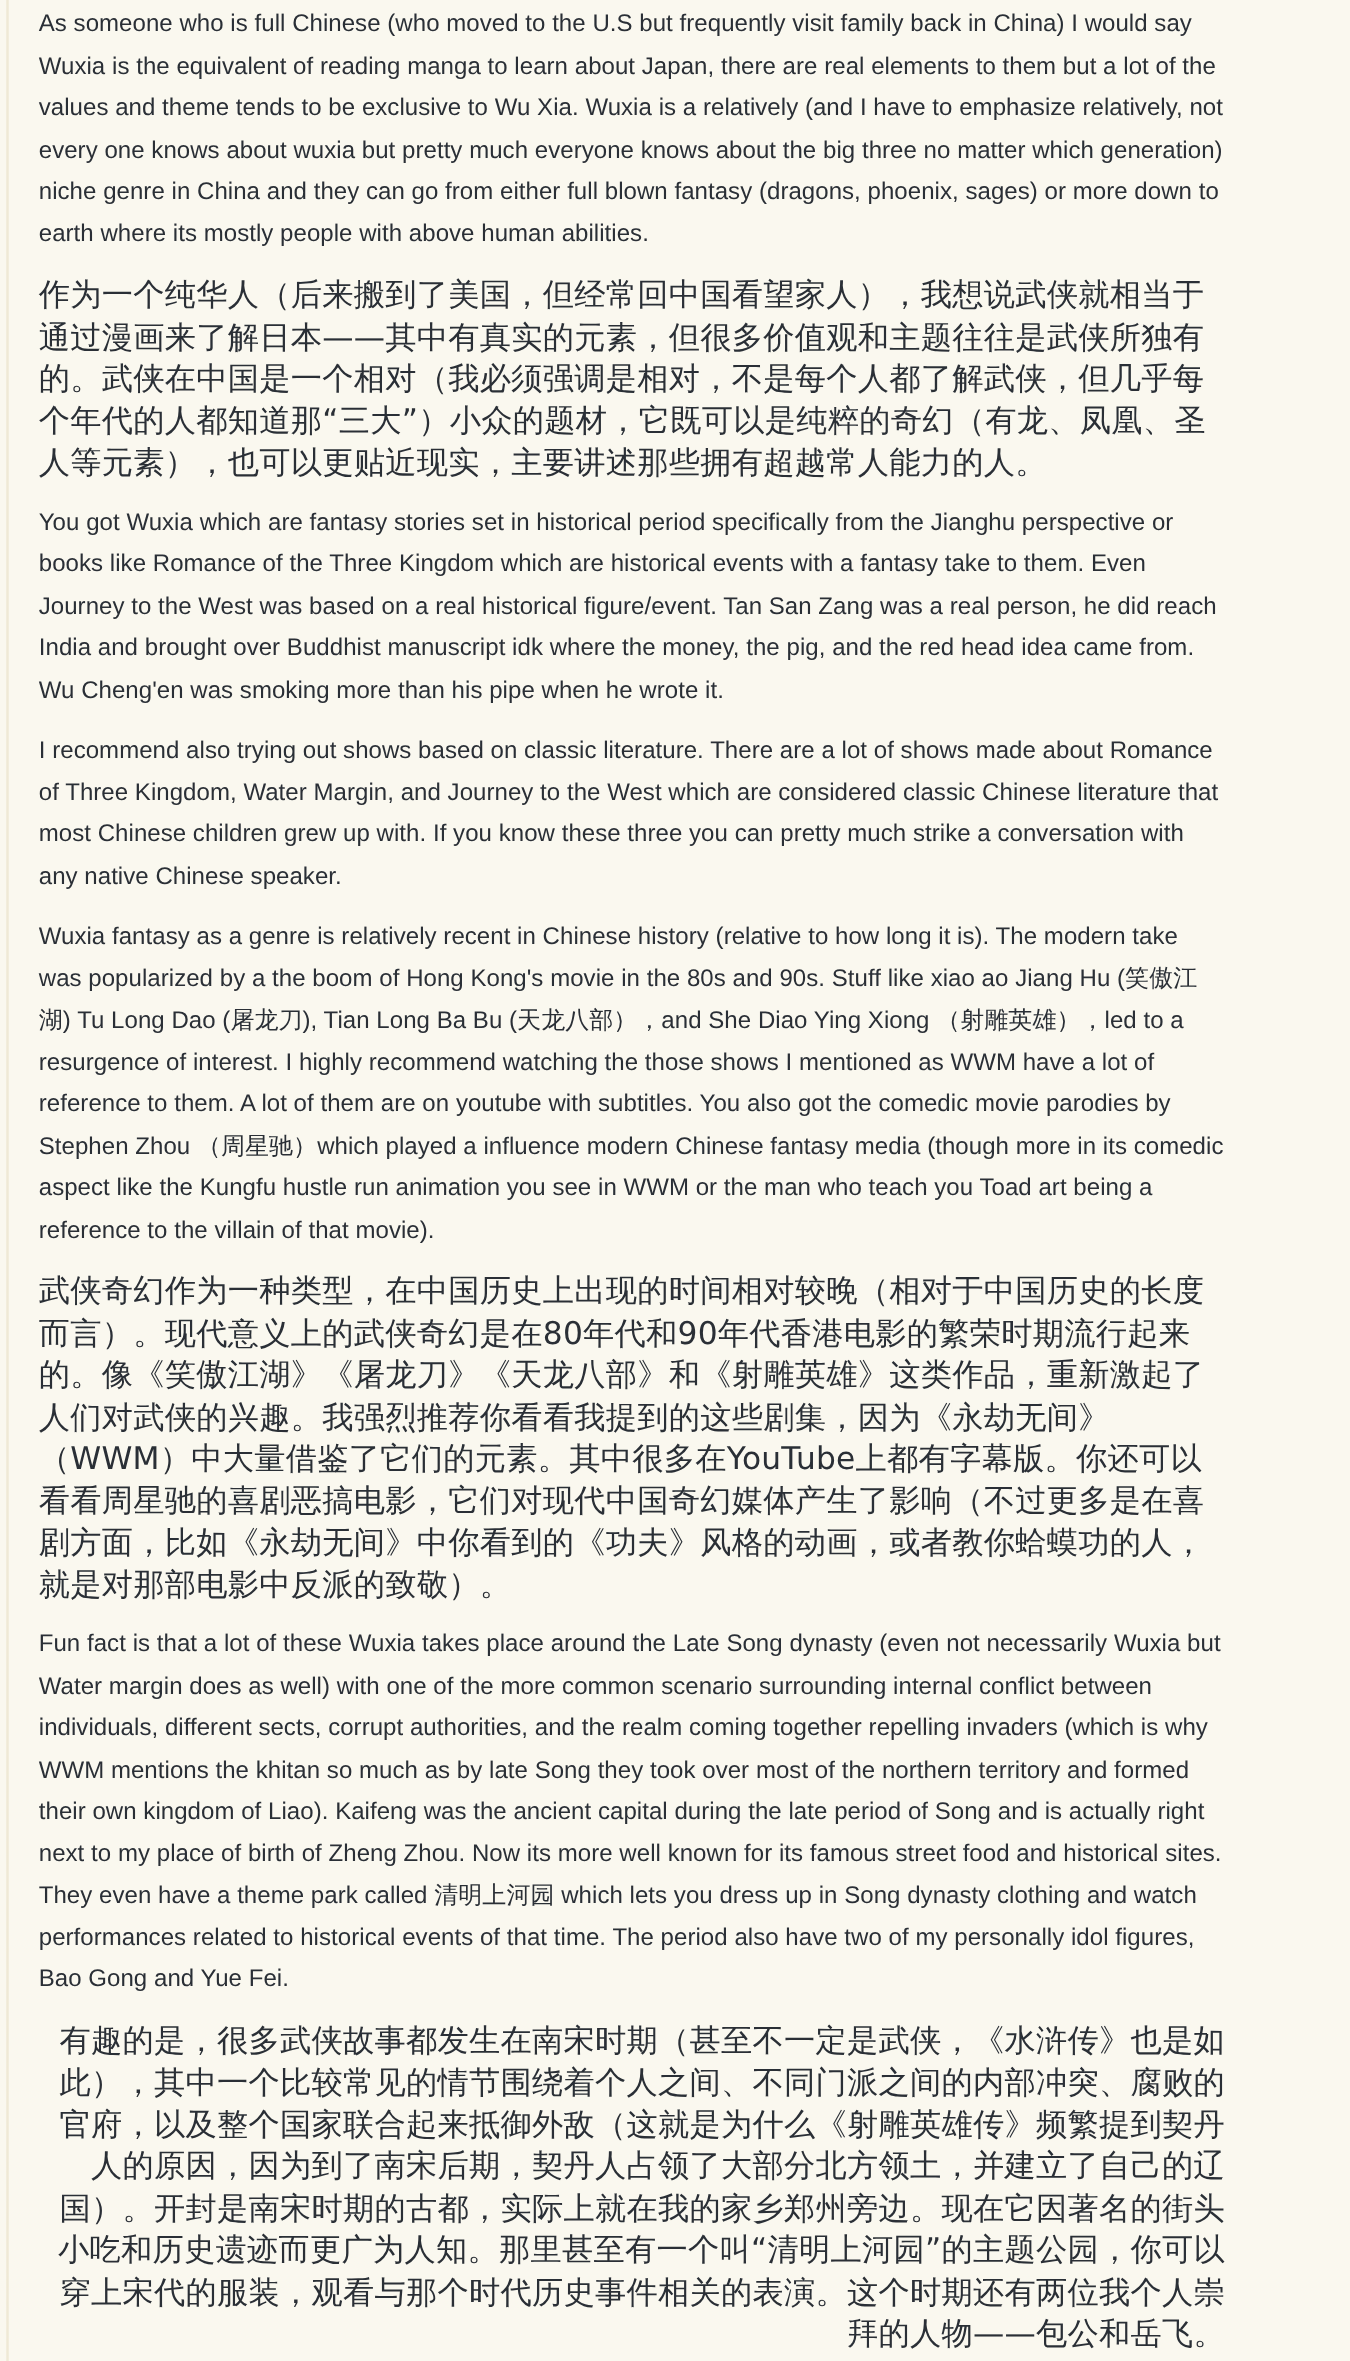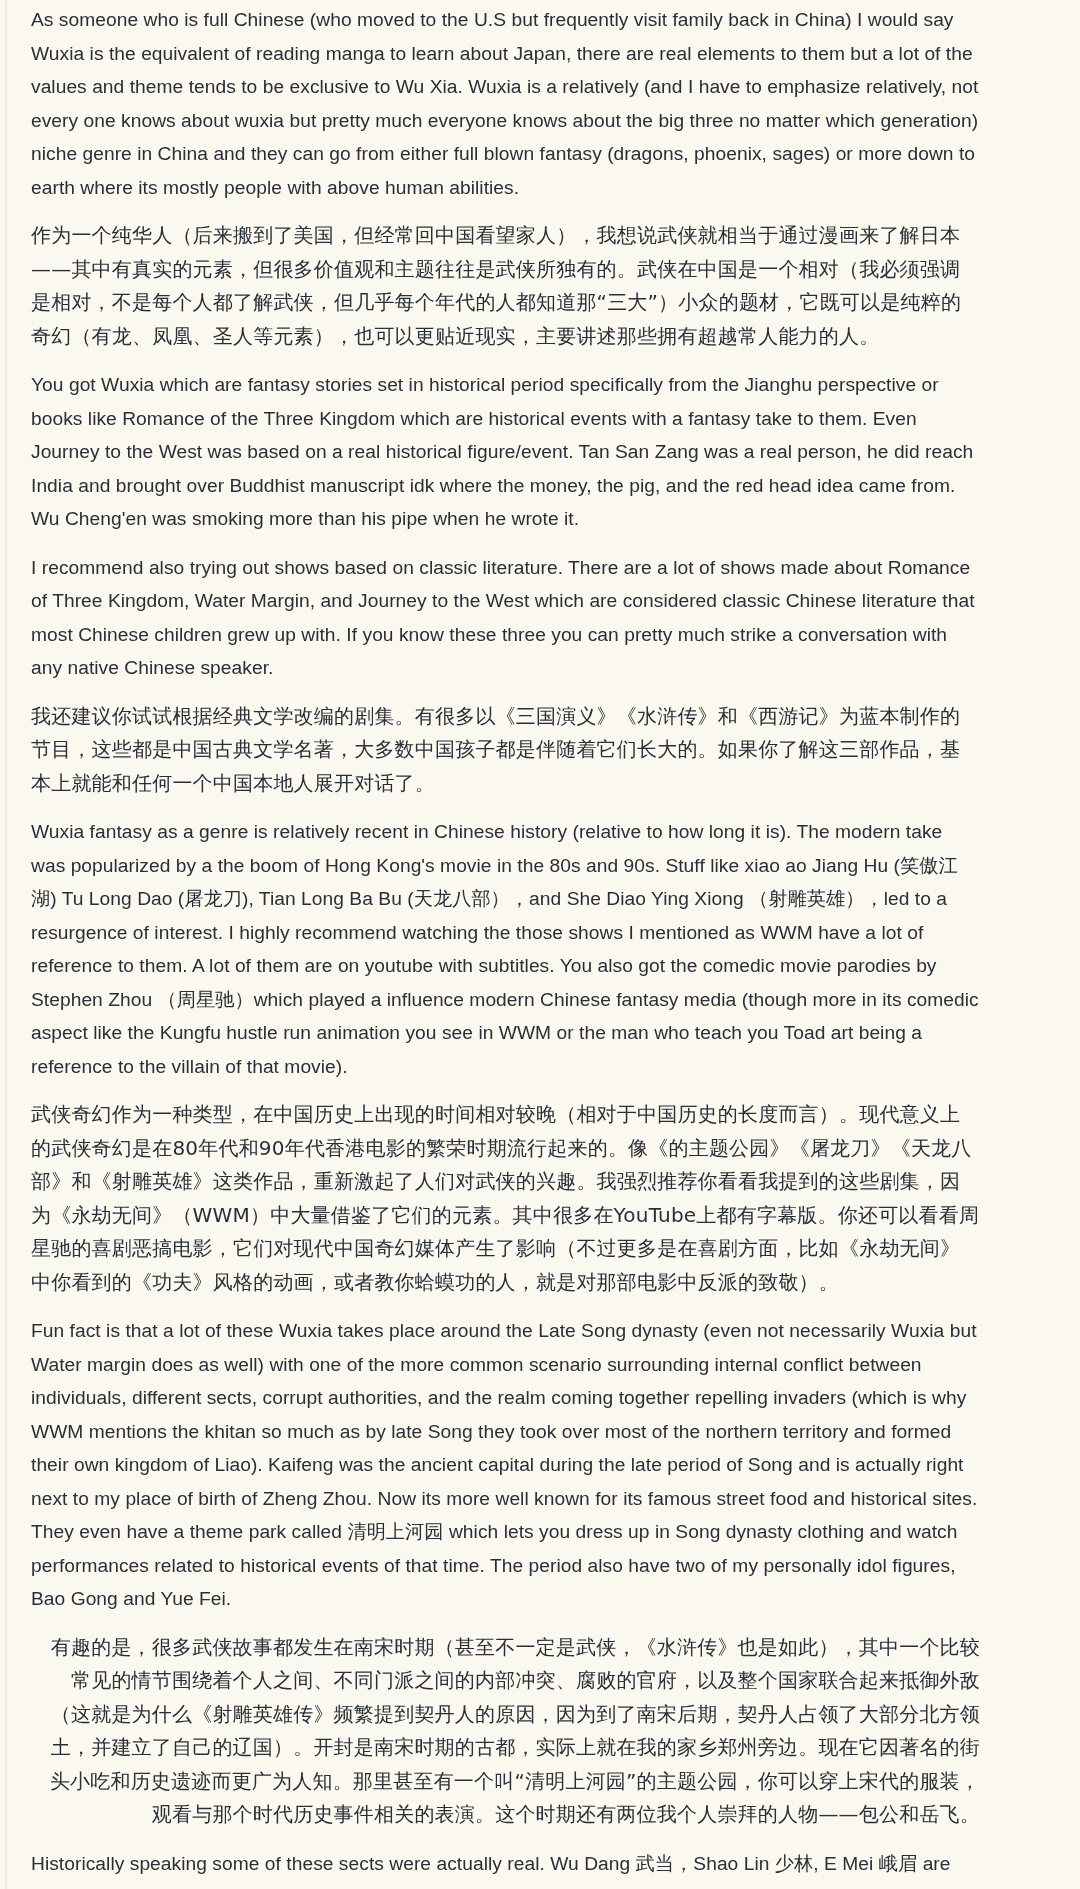--- a/index.html
+++ b/index.html
@@ -43,21 +43,21 @@
     line-height: 33.5px;
     letter-spacing: 0.05px;
     text-align: left;
     word-wrap: break-word;
   }
   p.en {
     font-family: "Liberation Sans", "DejaVu Sans", sans-serif;
   }
   p.zh {
     font-family: "DejaVu Sans", "Liberation Sans", sans-serif;
-    font-size: 20px;
+    font-size: 25px;
     line-height: 33.5px;
     letter-spacing: 0.2px;
   }
   p.para:last-child {
     margin-bottom: 0;
   }
 </style>
 </head>
 <body style="background: rgb(250, 248, 239);">
 
@@ -69,25 +69,24 @@
 
     <p class="para en" style="color: rgb(42, 47, 54);">As someone who is full Chinese (who moved to the U.S but frequently visit family back in China) I would say Wuxia is the equivalent of reading manga to learn about Japan, there are real elements to them but a lot of the values and theme tends to be exclusive to Wu Xia. Wuxia is a relatively (and I have to emphasize relatively, not every one knows about wuxia but pretty much everyone knows about the big three no matter which generation) niche genre in China and they can go from either full blown fantasy (dragons, phoenix, sages) or more down to earth where its mostly people with above human abilities.</p>
 
     <p class="para zh" style="color: rgb(42, 47, 54);">作为一个纯华人（后来搬到了美国，但经常回中国看望家人），我想说武侠就相当于通过漫画来了解日本——其中有真实的元素，但很多价值观和主题往往是武侠所独有的。武侠在中国是一个相对（我必须强调是相对，不是每个人都了解武侠，但几乎每个年代的人都知道那“三大”）小众的题材，它既可以是纯粹的奇幻（有龙、凤凰、圣人等元素），也可以更贴近现实，主要讲述那些拥有超越常人能力的人。</p>
 
     <p class="para en" style="color: rgb(42, 47, 54);">You got Wuxia which are fantasy stories set in historical period specifically from the Jianghu perspective or books like Romance of the Three Kingdom which are historical events with a fantasy take to them. Even Journey to the West was based on a real historical figure/event. Tan San Zang was a real person, he did reach India and brought over Buddhist manuscript idk where the money, the pig, and the red head idea came from. Wu Cheng'en was smoking more than his pipe when he wrote it.</p>
 
 
     <p class="para en" style="color: rgb(42, 47, 54);">I recommend also trying out shows based on classic literature. There are a lot of shows made about Romance of Three Kingdom, Water Margin, and Journey to the West which are considered classic Chinese literature that most Chinese children grew up with. If you know these three you can pretty much strike a conversation with any native Chinese speaker.</p>
 
-    <p class="para zh" style="color: rgb(42, 47, 54);">我还建议你试试根据经典文学改编的剧集。有很多以《三国演义》《水浒传》和《西游记》为蓝本制作的节目，这些都是中国古典文学名著，大多数中国孩子都是伴随着它们长大的。如果你了解这三部作品，基本上就能和任何一个中国本地人展开对话了。</p>
 
     <p class="para en" style="color: rgb(42, 47, 54);">Wuxia fantasy as a genre is relatively recent in Chinese history (relative to how long it is). The modern take was popularized by a the boom of Hong Kong's movie in the 80s and 90s. Stuff like xiao ao Jiang Hu (笑傲江湖) Tu Long Dao (屠龙刀), Tian Long Ba Bu (天龙八部），and She Diao Ying Xiong （射雕英雄），led to a resurgence of interest. I highly recommend watching the those shows I mentioned as WWM have a lot of reference to them. A lot of them are on youtube with subtitles. You also got the comedic movie parodies by Stephen Zhou （周星驰）which played a influence modern Chinese fantasy media (though more in its comedic aspect like the Kungfu hustle run animation you see in WWM or the man who teach you Toad art being a reference to the villain of that movie).</p>
 
-    <p class="para zh" style="color: rgb(42, 47, 54);">武侠奇幻作为一种类型，在中国历史上出现的时间相对较晚（相对于中国历史的长度而言）。现代意义上的武侠奇幻是在80年代和90年代香港电影的繁荣时期流行起来的。像《的主题公园》《屠龙刀》《天龙八部》和《射雕英雄》这类作品，重新激起了人们对武侠的兴趣。我强烈推荐你看看我提到的这些剧集，因为《永劫无间》（WWM）中大量借鉴了它们的元素。其中很多在YouTube上都有字幕版。你还可以看看周星驰的喜剧恶搞电影，它们对现代中国奇幻媒体产生了影响（不过更多是在喜剧方面，比如《永劫无间》中你看到的《功夫》风格的动画，或者教你蛤蟆功的人，就是对那部电影中反派的致敬）。</p>
+    <p class="para zh" style="color: rgb(42, 47, 54);">武侠奇幻作为一种类型，在中国历史上出现的时间相对较晚（相对于中国历史的长度而言）。现代意义上的武侠奇幻是在80年代和90年代香港电影的繁荣时期流行起来的。像《笑傲江湖》《屠龙刀》《天龙八部》和《射雕英雄》这类作品，重新激起了人们对武侠的兴趣。我强烈推荐你看看我提到的这些剧集，因为《永劫无间》（WWM）中大量借鉴了它们的元素。其中很多在YouTube上都有字幕版。你还可以看看周星驰的喜剧恶搞电影，它们对现代中国奇幻媒体产生了影响（不过更多是在喜剧方面，比如《永劫无间》中你看到的《功夫》风格的动画，或者教你蛤蟆功的人，就是对那部电影中反派的致敬）。</p>
 
     <p class="para en" style="color: rgb(42, 47, 54);">Fun fact is that a lot of these Wuxia takes place around the Late Song dynasty (even not necessarily Wuxia but Water margin does as well) with one of the more common scenario surrounding internal conflict between individuals, different sects, corrupt authorities, and the realm coming together repelling invaders (which is why WWM mentions the khitan so much as by late Song they took over most of the northern territory and formed their own kingdom of Liao). Kaifeng was the ancient capital during the late period of Song and is actually right next to my place of birth of Zheng Zhou. Now its more well known for its famous street food and historical sites. They even have a theme park called 清明上河园 which lets you dress up in Song dynasty clothing and watch performances related to historical events of that time. The period also have two of my personally idol figures, Bao Gong and Yue Fei.</p>
 
     <p class="para zh" style="color: rgb(42, 47, 54); text-align: right;">有趣的是，很多武侠故事都发生在南宋时期（甚至不一定是武侠，《水浒传》也是如此），其中一个比较常见的情节围绕着个人之间、不同门派之间的内部冲突、腐败的官府，以及整个国家联合起来抵御外敌（这就是为什么《射雕英雄传》频繁提到契丹人的原因，因为到了南宋后期，契丹人占领了大部分北方领土，并建立了自己的辽国）。开封是南宋时期的古都，实际上就在我的家乡郑州旁边。现在它因著名的街头小吃和历史遗迹而更广为人知。那里甚至有一个叫“清明上河园”的主题公园，你可以穿上宋代的服装，观看与那个时代历史事件相关的表演。这个时期还有两位我个人崇拜的人物——包公和岳飞。</p>
 
     <p class="para en" style="color: rgb(42, 47, 54);">Historically speaking some of these sects were actually real. Wu Dang 武当，Shao Lin 少林, E Mei 峨眉 are real places but were religious sect more than fighters （except Shao Lin, they actually historically fought off Wako pirates, shout out to my fellow Henan disciples.</p>
 
   </div>
 </div>
 

